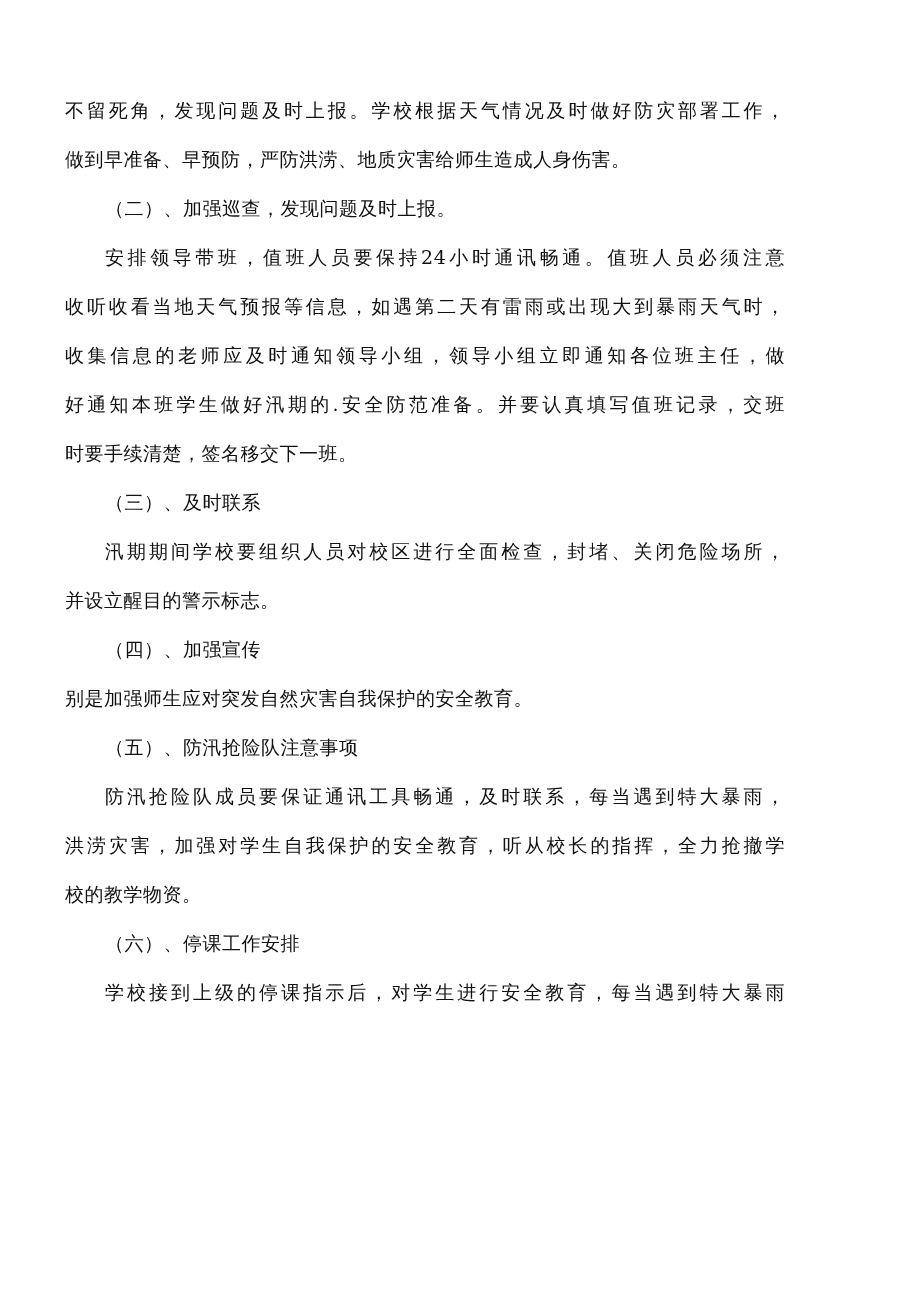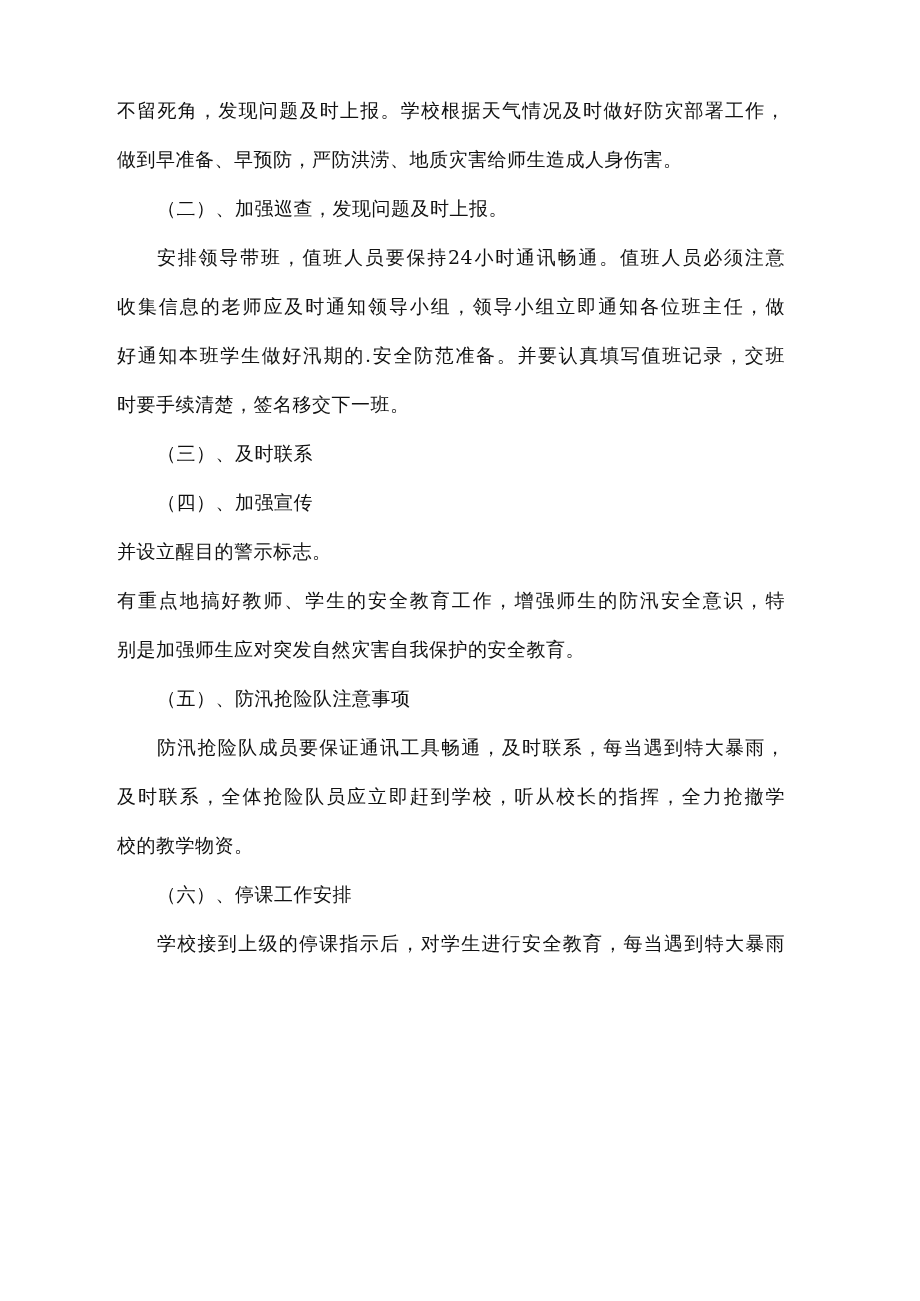--- a/index.html
+++ b/index.html
@@ -7,21 +7,21 @@
     padding: 0;
     background: #ffffff;
   }
   .page {
     position: relative;
     width: 920px;
     height: 1301px;
     margin: 0 auto;
     background: #ffffff;
     box-sizing: border-box;
-    padding: 86px 135px 0 117px;
+    padding: 86px 135px 0 65px;
     font-family: "DejaVu Serif", "Liberation Serif", serif;
     color: #111111;
     overflow: hidden;
   }
   .text-line {
     font-size: 19px;
     line-height: 49px;
     height: 49px;
     letter-spacing: 0.5px;
     white-space: nowrap;
@@ -39,28 +39,29 @@
 </style>
 </head>
 <body>
 
 <div class="page">
   <div id="doc-body">
       <div class="text-line justify">不留死角，发现问题及时上报。学校根据天气情况及时做好防灾部署工作，</div>
       <div class="text-line">做到早准备、早预防，严防洪涝、地质灾害给师生造成人身伤害。</div>
       <div class="text-line indent">（二）、加强巡查，发现问题及时上报。</div>
       <div class="text-line indent justify">安排领导带班，值班人员要保持24小时通讯畅通。值班人员必须注意</div>
+      <div class="text-line justify">收听收看当地天气预报等信息，如遇第二天有雷雨或出现大到暴雨天气时，</div>
       <div class="text-line justify">收集信息的老师应及时通知领导小组，领导小组立即通知各位班主任，做</div>
       <div class="text-line justify">好通知本班学生做好汛期的.安全防范准备。并要认真填写值班记录，交班</div>
       <div class="text-line">时要手续清楚，签名移交下一班。</div>
       <div class="text-line indent">（三）、及时联系</div>
+      <div class="text-line indent justify">汛期期间学校要组织人员对校区进行全面检查，封堵、关闭危险场所，</div>
+      <div class="text-line">并设立醒目的警示标志。</div>
       <div class="text-line indent">（四）、加强宣传</div>
-      <div class="text-line">并设立醒目的警示标志。</div>
-      <div class="text-line justify">有重点地搞好教师、学生的安全教育工作，增强师生的防汛安全意识，特</div>
       <div class="text-line">别是加强师生应对突发自然灾害自我保护的安全教育。</div>
       <div class="text-line indent">（五）、防汛抢险队注意事项</div>
       <div class="text-line indent justify">防汛抢险队成员要保证通讯工具畅通，及时联系，每当遇到特大暴雨，</div>
-      <div class="text-line justify">及时联系，全体抢险队员应立即赶到学校，听从校长的指挥，全力抢撤学</div>
+      <div class="text-line justify">洪涝灾害，加强对学生自我保护的安全教育，听从校长的指挥，全力抢撤学</div>
       <div class="text-line">校的教学物资。</div>
       <div class="text-line indent">（六）、停课工作安排</div>
       <div class="text-line indent justify">学校接到上级的停课指示后，对学生进行安全教育，每当遇到特大暴雨</div>
     </div>
 </div>
 
 </body></html>

